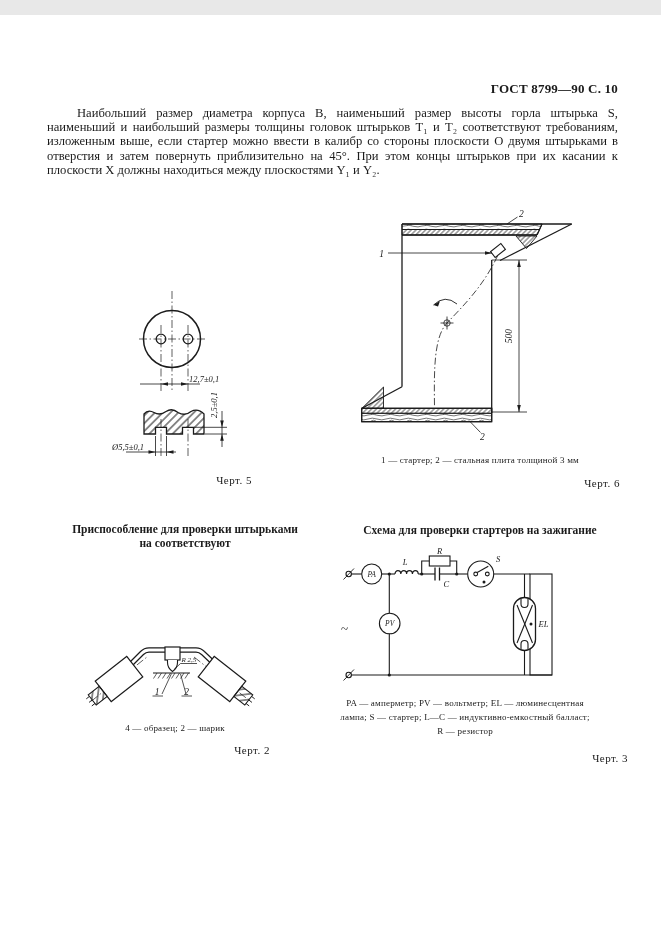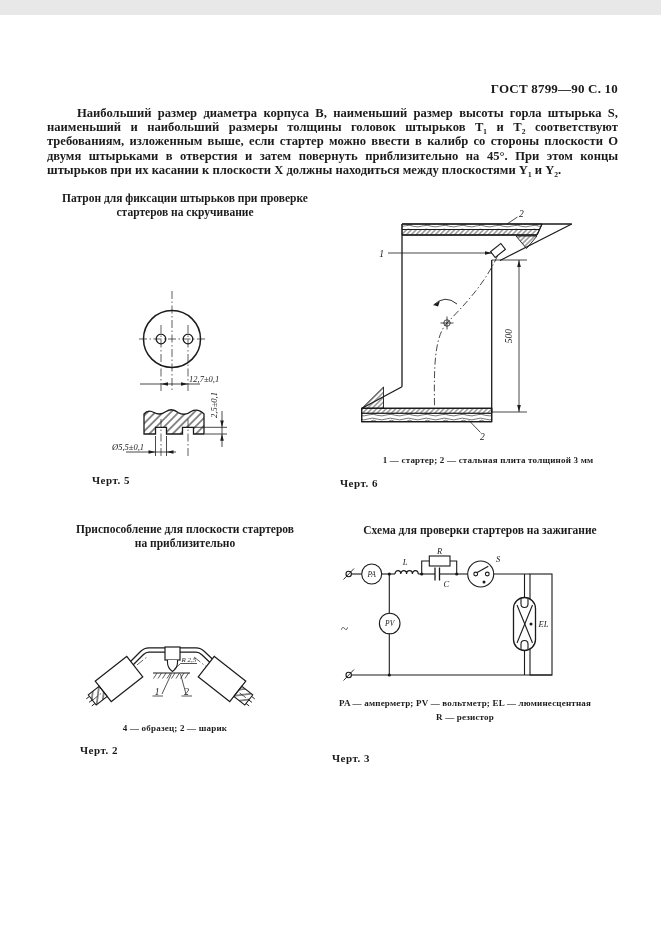--- a/index.html
+++ b/index.html
@@ -2,36 +2,36 @@
 <html><head>
 <meta charset="utf-8">
 <style>
   html,body{margin:0;padding:0;background:#e8e8e8;}
   .page{
     position:relative;width:661px;height:936px;margin:15px auto;
     background:#ffffff;color:#1b1b1b;
     font-family:"Liberation Serif","DejaVu Serif",serif;
     overflow:hidden;
   }
-  .abs{position:absolute;font-weight:bold;}
+  .abs{position:absolute;}
   .hdr{
     top:66px;right:43px;font-weight:bold;font-size:13px;letter-spacing:.2px;
   }
   .para{
     top:91px;left:47px;width:571px;
     font-size:12.6px;line-height:14.2px;text-align:justify;text-indent:30px;
   }
   .figtitle{
     font-weight:bold;font-size:11.5px;line-height:13.5px;text-align:center;
   }
   .legend{
     font-size:9px;line-height:14.2px;text-align:center;letter-spacing:.2px;
   }
   .caption{
-    font-size:11px;text-align:left;letter-spacing:.5px;
+    font-size:11px;text-align:right;letter-spacing:.5px;
   }
   svg.fig{position:absolute;overflow:visible;}
   svg text{font-family:"Liberation Serif","DejaVu Serif",serif;}
 </style>
 </head>
 <body>
 
 <div class="page">
 
   <svg width="0" height="0" style="position:absolute" aria-hidden="true">
@@ -47,24 +47,20 @@
         <path d="M0,5 Q5,3.4 10,5.4 Q14,6.6 18,5" fill="none" stroke="#1b1b1b" stroke-width="0.6"></path>
         <path d="M3,4 q2.5,-1.6 5,0" fill="none" stroke="#1b1b1b" stroke-width="0.5"></path>
       </pattern>
     </defs>
   </svg>
 
   <div class="abs hdr">ГОСТ 8799—90 С. 10</div>
 
   <div class="abs para">Наибольший размер диаметра корпуса В, наименьший размер высоты горла штырька S, наименьший и наибольший размеры толщины головок штырьков Т₁ и Т₂ соответствуют требованиям, изложенным выше, если стартер можно ввести в калибр со стороны плоскости О двумя штырьками в отверстия и затем повернуть приблизительно на 45°. При этом концы штырьков при их касании к плоскости X должны находиться между плоскостями Y₁ и Y₂.</div>
 
-  <div class="abs figtitle" style="top:177px;left:55px;width:260px">
-    <span style="display:block">Патрон для фиксации штырьков при проверке</span>
-    <span style="display:block">стартеров на скручивание</span>
-  </div>
 
   <svg class="fig" style="left:90px;top:272px" width="162" height="180" viewBox="0 0 162 180">
     <g stroke="#1b1b1b" fill="none">
       <g stroke-width="0.7" stroke-dasharray="8 2.5 1.5 2.5">
         <line x1="82" y1="4" x2="82" y2="103"></line>
         <line x1="49" y1="52" x2="116" y2="52"></line>
         <line x1="71" y1="38" x2="71" y2="104"></line>
         <line x1="98" y1="38" x2="98" y2="104"></line>
         <line x1="71" y1="132" x2="71" y2="171"></line>
         <line x1="98" y1="132" x2="98" y2="171"></line>
@@ -159,26 +155,26 @@
       </g>
       <g fill="#1b1b1b" stroke="none" font-style="italic" font-size="9.5">
         <text x="34" y="49.5" text-anchor="end">1</text>
         <text x="169" y="9.5">2</text>
         <text x="130" y="233">2</text>
         <text x="162" y="129" transform="rotate(-90 162 129)" text-anchor="middle">500</text>
       </g>
     </g>
   </svg>
 
-  <div class="abs legend" style="top:438px;left:348px;width:280px">1 — стартер; 2 — стальная плита толщиной 3 мм</div>
+  <div class="abs legend" style="top:438px;left:340px;width:280px">1 — стартер; 2 — стальная плита толщиной 3 мм</div>
   <div class="abs caption" style="top:462px;left:340px;width:280px">Черт. 6</div>
 
   <div class="abs figtitle" style="top:508px;left:55px;width:260px">
-    <span style="display:block">Приспособление для плоскости стартеров</span>
-    <span style="display:block">на приблизительно</span>
+    <span style="display:block">Приспособление для проверки штырьками</span>
+    <span style="display:block">на соответствуют</span>
   </div>
 
   <svg class="fig" style="left:90px;top:600px" width="230" height="112" viewBox="0 0 230 112">
     <g stroke="#1b1b1b" fill="none">
       <g stroke-width="0.7" stroke-dasharray="8 2.5 1.5 2.5">
         <line x1="1.5" y1="86" x2="57" y2="42"></line>
         <line x1="104" y1="42" x2="160" y2="86"></line>
       </g>
 
       <path d="M33,57 L52,38 Q55,35 59,35 L106,35 Q110,35 113,38 L133,57" stroke-width="5.4" stroke-linejoin="round"></path>
@@ -314,17 +310,18 @@
         <text x="103.5" y="38.5" font-size="8.5">C</text>
         <text x="156" y="14" font-size="8.5">S</text>
         <text x="198.5" y="79" font-size="8.5">EL</text>
       </g>
       <text x="1" y="85" font-size="13" fill="#1b1b1b" stroke="none">~</text>
     </g>
   </svg>
 
   <div class="abs legend" style="top:681px;left:317px;width:296px">
     <span style="display:block">PA — амперметр; PV — вольтметр; EL — люминесцентная</span>
+    <span style="display:block">лампа; S — стартер; L—C — индуктивно-емкостный балласт;</span>
     <span style="display:block">R — резистор</span>
   </div>
   <div class="abs caption" style="top:737px;left:332px;width:296px">Черт. 3</div>
 
 </div>
 
 </body></html>

